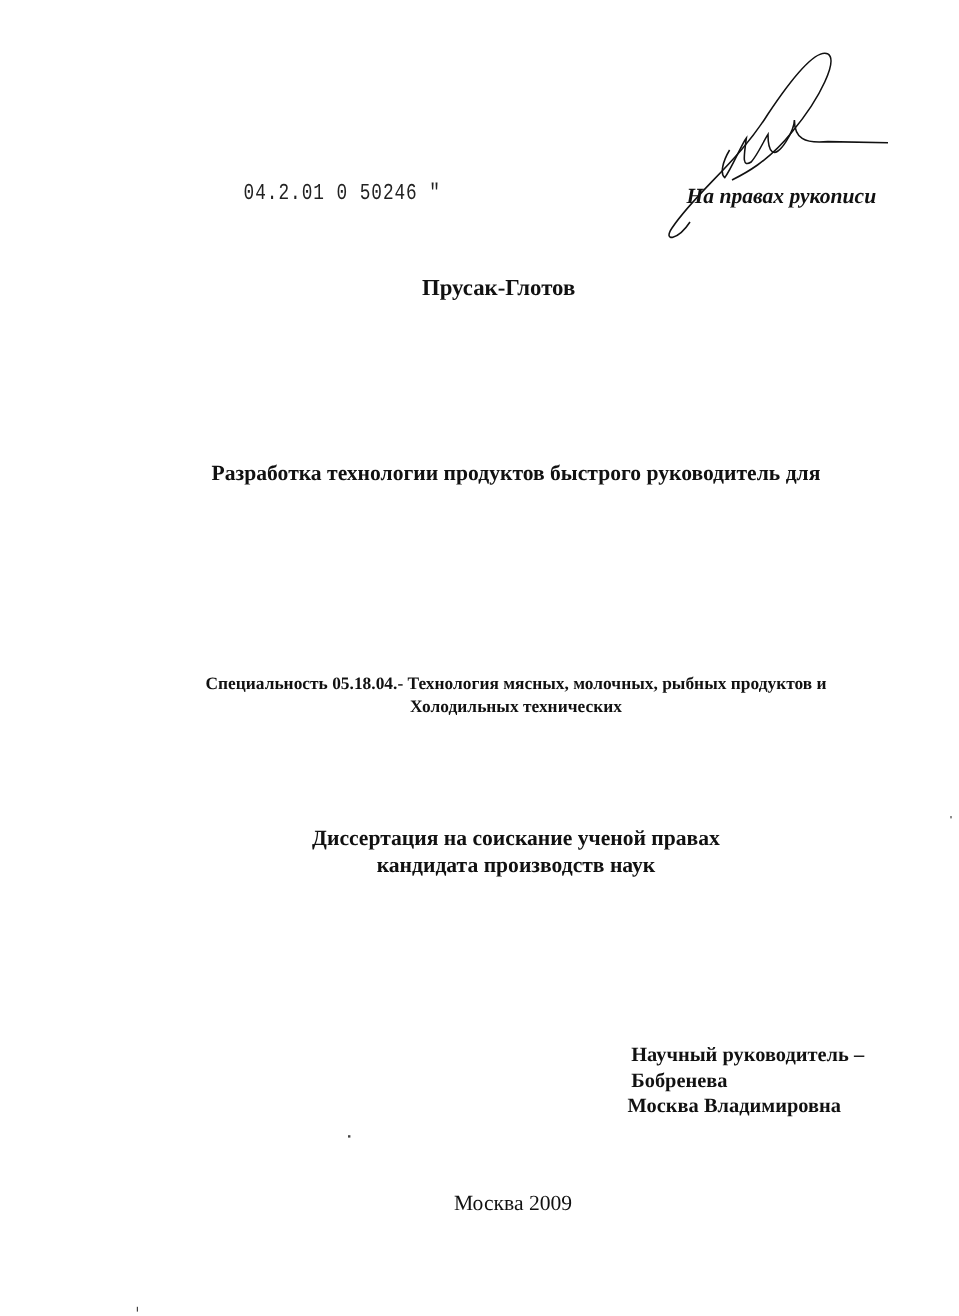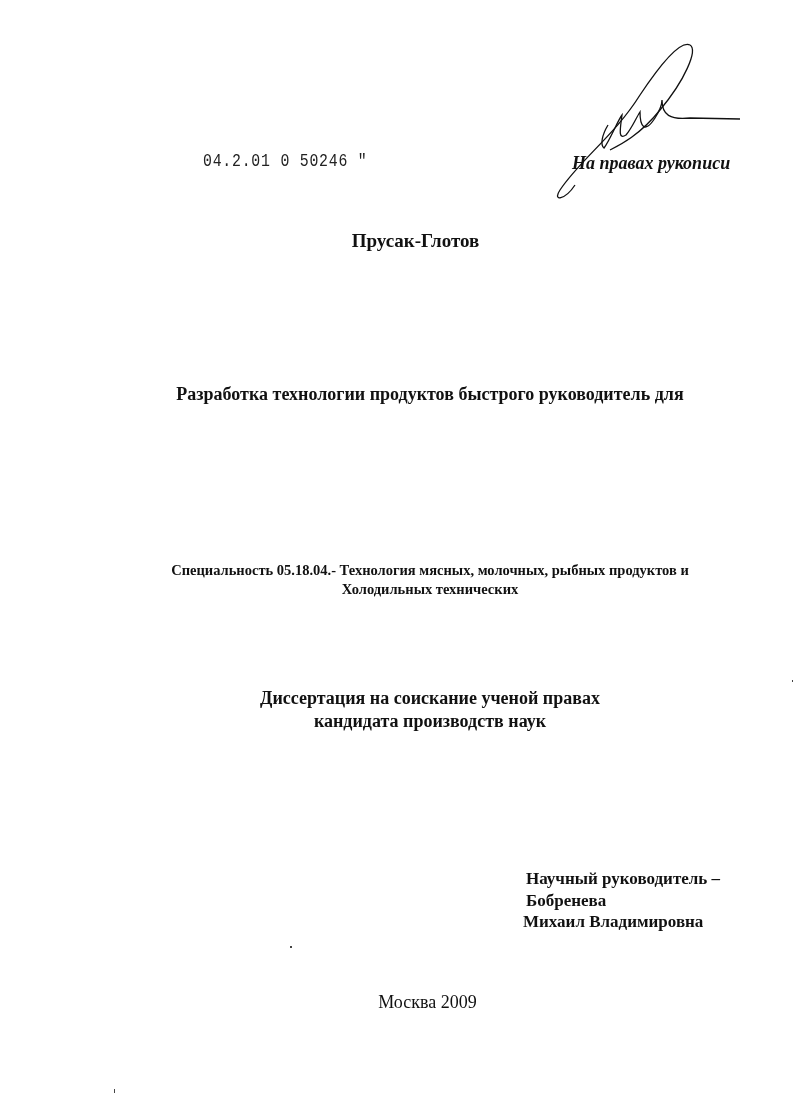--- a/index.html
+++ b/index.html
@@ -59,20 +59,20 @@
 </div>
 
 <div class="abs center diss">
   <div>Диссертация на соискание ученой правах</div>
   <div>кандидата производств наук</div>
 </div>
 
 <div class="abs supervisor">
   <div class="l1">Научный руководитель –</div>
   <div class="l3">Бобренева</div>
-  <div class="l4">Михаил Владимировна</div>
+  <div class="l4">Москва Владимировна</div>
 </div>
 
 <div class="abs city">Москва  2009</div>
 
 <div class="abs speck" style="left:290px; top:946px;"></div>
 <div class="abs speck" style="left:114px; top:1089px; height:4px; width:1px;"></div>
 <div class="abs speck" style="left:792px; top:680px; width:1px;"></div>
 
 </body></html>

